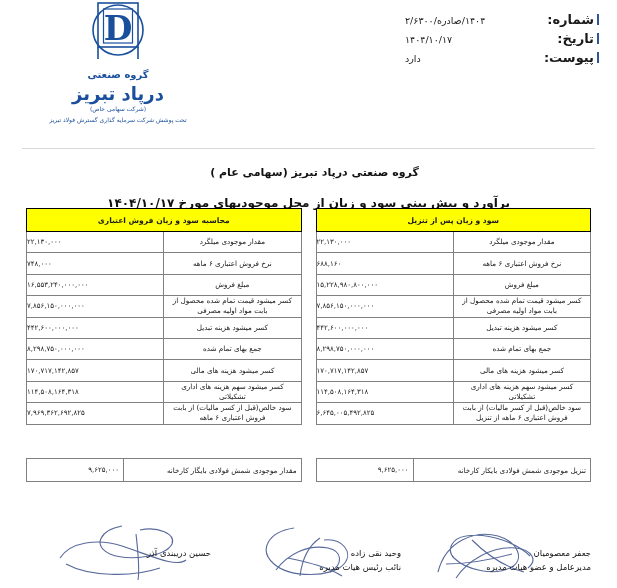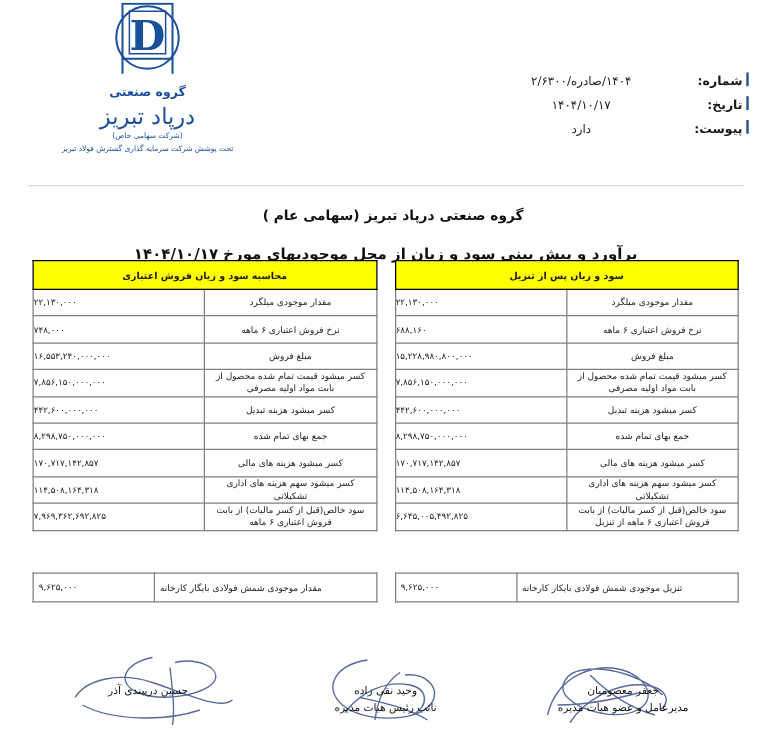--- a/index.html
+++ b/index.html
@@ -52,31 +52,30 @@
   .meta-bar {
     display: inline-block;
     width: 2px;
     height: 11px;
     background: #2f5597;
     margin-left: 3px;
     position: relative;
     top: 1px;
   }
   .meta-label {
-    font-size: 10px;
+    font-size: 13px;
     font-weight: bold;
     color: #1a1a1a;
     white-space: nowrap;
-    margin-top: 48px;
   }
   .meta-value {
     font-size: 9.5px;
     color: #1a1a1a;
     white-space: nowrap;
-    text-align: center;
+    text-align: left;
     width: 120px;
     direction: rtl;
   }
 
   
   .logo-block {
     position: absolute;
     top: 2px;
     left: 28px;
     width: 180px;
@@ -91,21 +90,21 @@
   .logo-name-1 {
     font-size: 10px;
     font-weight: bold;
     color: #1a4f9c;
     letter-spacing: 0;
     line-height: 17px;
     direction: rtl;
   }
   .logo-name-2 {
     font-size: 18px;
-    font-weight: normal;
+    font-weight: bold;
     color: #1a4f9c;
     line-height: 21px;
     direction: rtl;
   }
   .logo-sub {
     font-size: 6px;
     color: #1a4f9c;
     line-height: 10px;
     direction: rtl;
   }
@@ -214,21 +213,21 @@
     border: 1.6px solid #000000;
     border-collapse: collapse;
     table-layout: fixed;
     background: #ffffff;
   }
   .mini-table td {
     border: 0.8px solid #808080;
     height: 22px;
     font-size: 7.2px;
     vertical-align: middle;
-    text-align: left;
+    text-align: right;
     direction: rtl;
     padding: 0 4px;
   }
   .mini-table td.amount {
     width: 88px;
     font-size: 7px;
     white-space: nowrap;
   }
 
   
@@ -238,21 +237,21 @@
     left: 26px;
     right: 26px;
     height: 64px;
     display: flex;
     flex-direction: row;
     justify-content: space-between;
   }
   .sig-cell {
     position: relative;
     width: 185px;
-    text-align: center;
+    text-align: right;
     direction: rtl;
   }
   .sig-scribble {
     position: absolute;
     top: -2px;
     left: 0; right: 0;
     height: 62px;
     pointer-events: none;
   }
   .sig-name {

